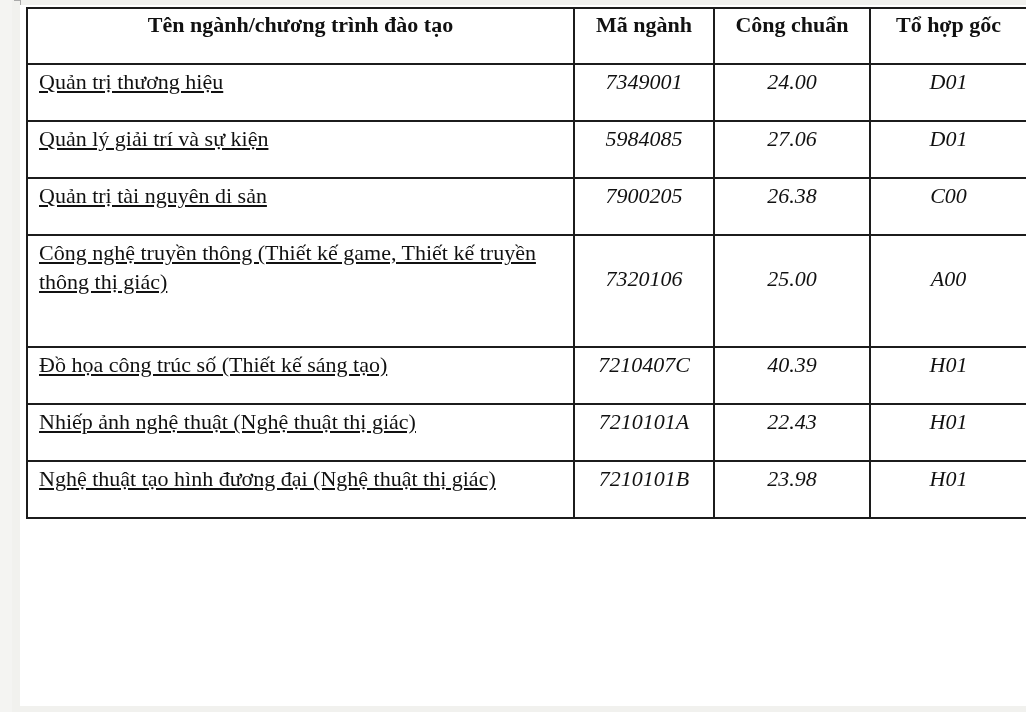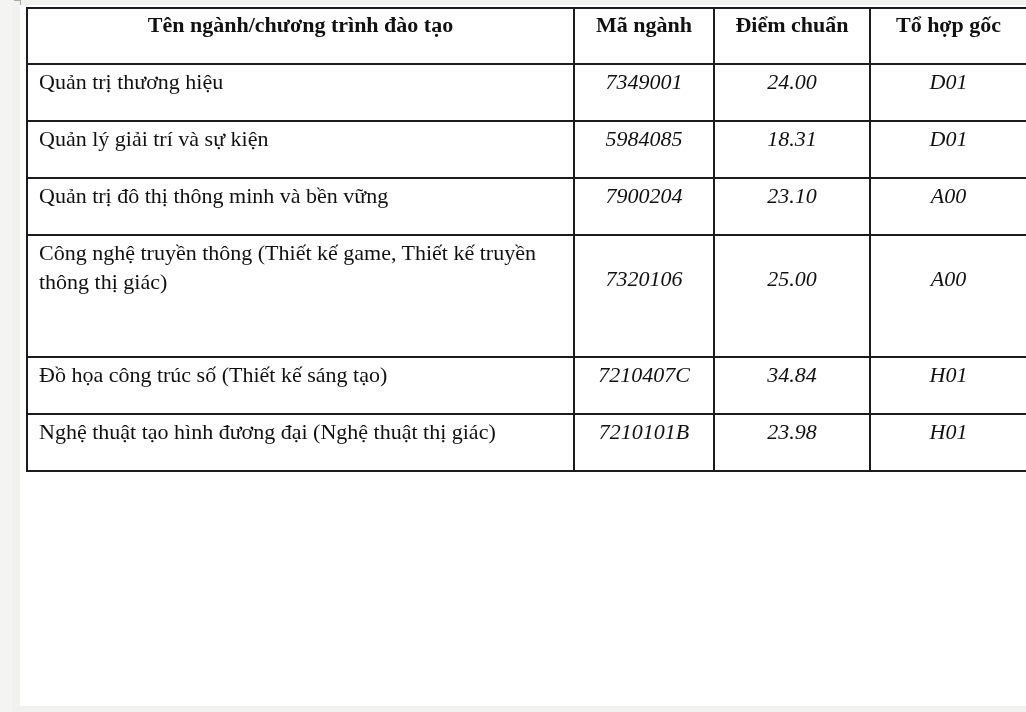--- a/index.html
+++ b/index.html
@@ -64,32 +64,33 @@
       padding-top: 1px;
     }
     table.scores td {
       height: 53px;
       padding-top: 2px;
     }
     table.scores td.name {
       text-align: left;
       padding-left: 11px;
       padding-right: 6px;
+      text-decoration: underline;
     }
     table.scores td.center {
       text-align: center;
       font-style: italic;
     }
     table.scores tr.tall td {
       height: 84px;
     }
     table.scores tr.tall td.center {
       vertical-align: middle;
       padding-top: 0;
-      padding-bottom: 36px;
+      padding-bottom: 26px;
     }
     col.c1 { width: 547px; }
     col.c2 { width: 140px; }
     col.c3 { width: 156px; }
     col.c4 { width: 157px; }
     .corner-mark {
       position: absolute;
       width: 6px; height: 4px;
       border-top: 1px solid #aaa;
       border-right: 1px solid #aaa;
@@ -109,53 +110,59 @@
     <colgroup>
       <col class="c1">
         <col class="c2">
         <col class="c3">
         <col class="c4">
     </colgroup>
     <thead>
       <tr>
         <th>Tên ngành/chương trình đào tạo</th>
         <th>Mã ngành</th>
-        <th>Điểm chuẩn</th>
+        <th>Công chuẩn</th>
         <th>Tổ hợp gốc</th>
       </tr>
     </thead>
     <tbody>
       <tr>
         <td class="name">Quản trị thương hiệu</td>
         <td class="center">7349001</td>
         <td class="center">24.00</td>
         <td class="center">D01</td>
       </tr>
       <tr>
         <td class="name">Quản lý giải trí và sự kiện</td>
         <td class="center">5984085</td>
-        <td class="center">18.31</td>
+        <td class="center">27.06</td>
         <td class="center">D01</td>
       </tr>
       <tr>
-        <td class="name">Quản trị đô thị thông minh và bền vững</td>
-        <td class="center">7900204</td>
-        <td class="center">23.10</td>
-        <td class="center">A00</td>
+        <td class="name">Quản trị tài nguyên di sản</td>
+        <td class="center">7900205</td>
+        <td class="center">26.38</td>
+        <td class="center">C00</td>
       </tr>
       <tr class="tall">
         <td class="name">Công nghệ truyền thông (Thiết kế game, Thiết kế truyền thông thị giác)</td>
         <td class="center">7320106</td>
         <td class="center">25.00</td>
         <td class="center">A00</td>
       </tr>
       <tr>
         <td class="name">Đồ họa công trúc số (Thiết kế sáng tạo)</td>
         <td class="center">7210407C</td>
-        <td class="center">34.84</td>
+        <td class="center">40.39</td>
+        <td class="center">H01</td>
+      </tr>
+      <tr>
+        <td class="name">Nhiếp ảnh nghệ thuật (Nghệ thuật thị giác)</td>
+        <td class="center">7210101A</td>
+        <td class="center">22.43</td>
         <td class="center">H01</td>
       </tr>
       <tr>
         <td class="name">Nghệ thuật tạo hình đương đại (Nghệ thuật thị giác)</td>
         <td class="center">7210101B</td>
         <td class="center">23.98</td>
         <td class="center">H01</td>
       </tr>
     </tbody>
   </table>

